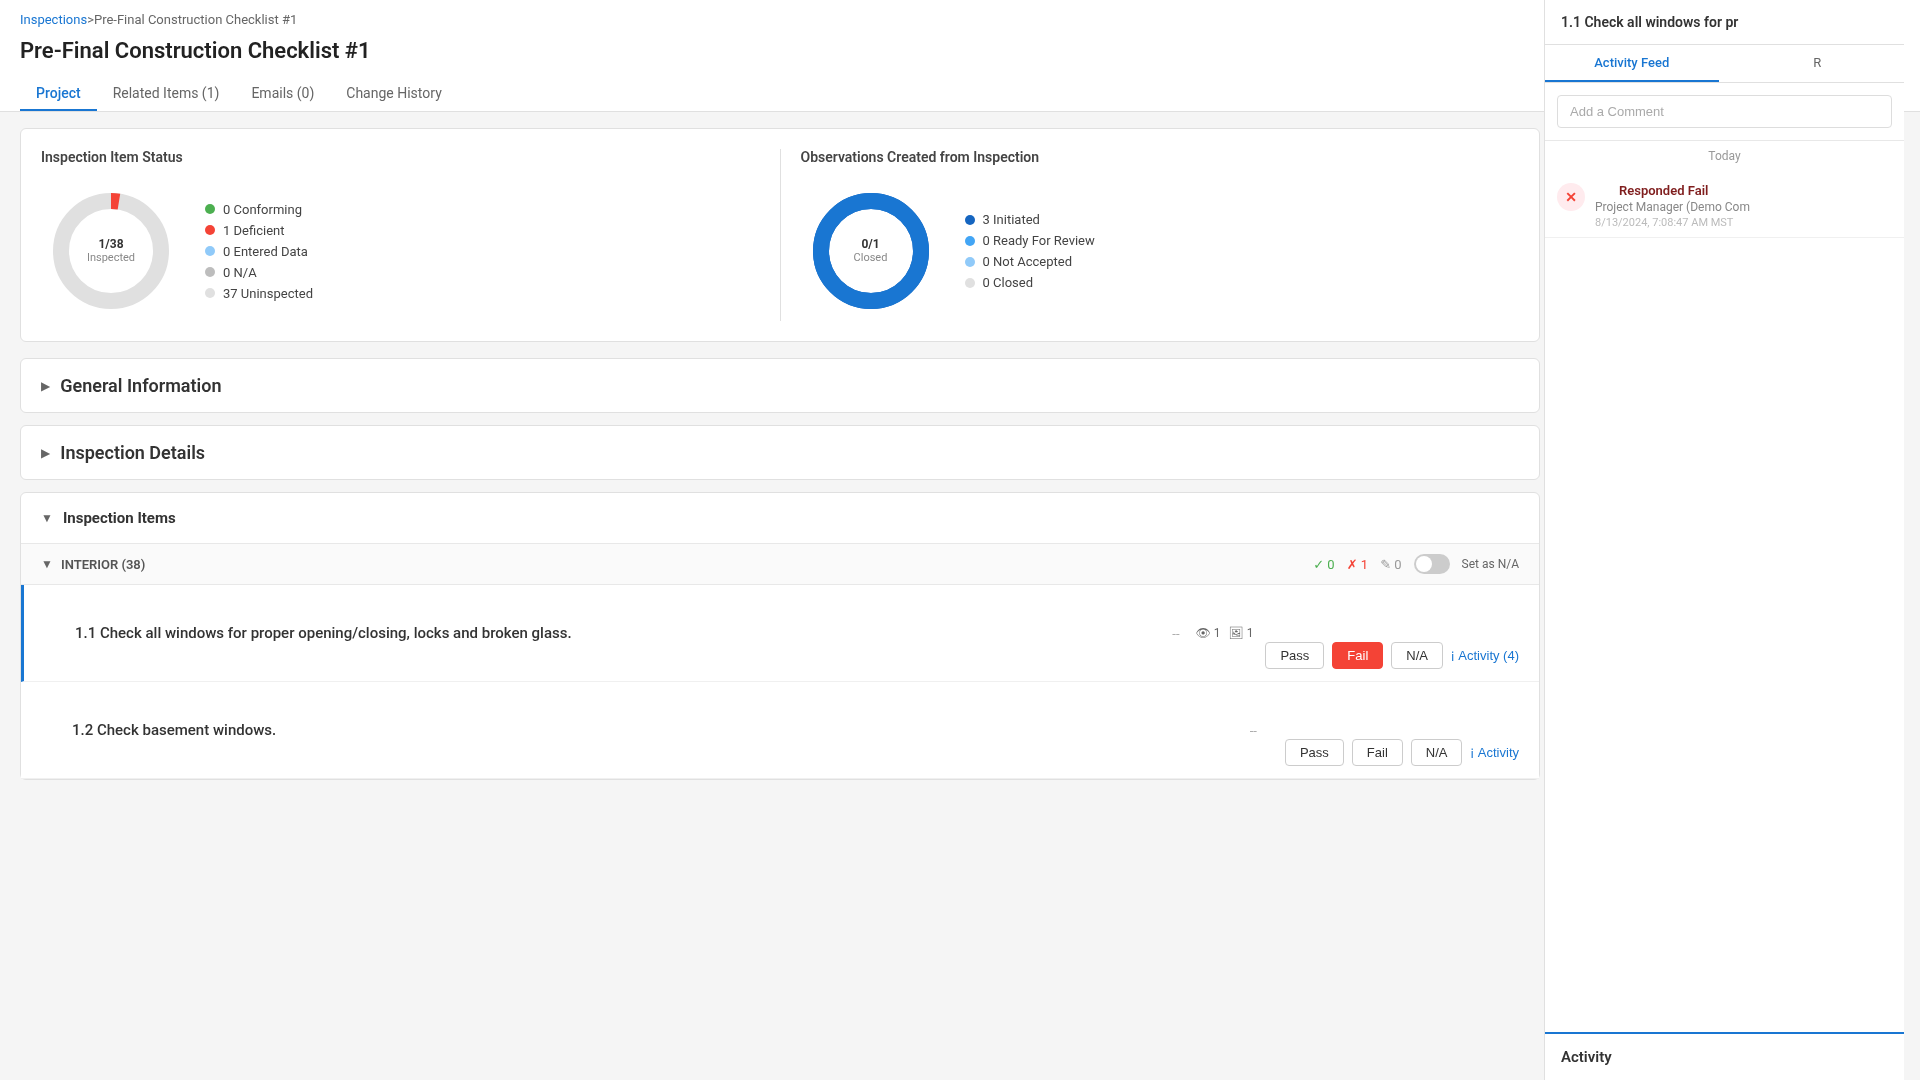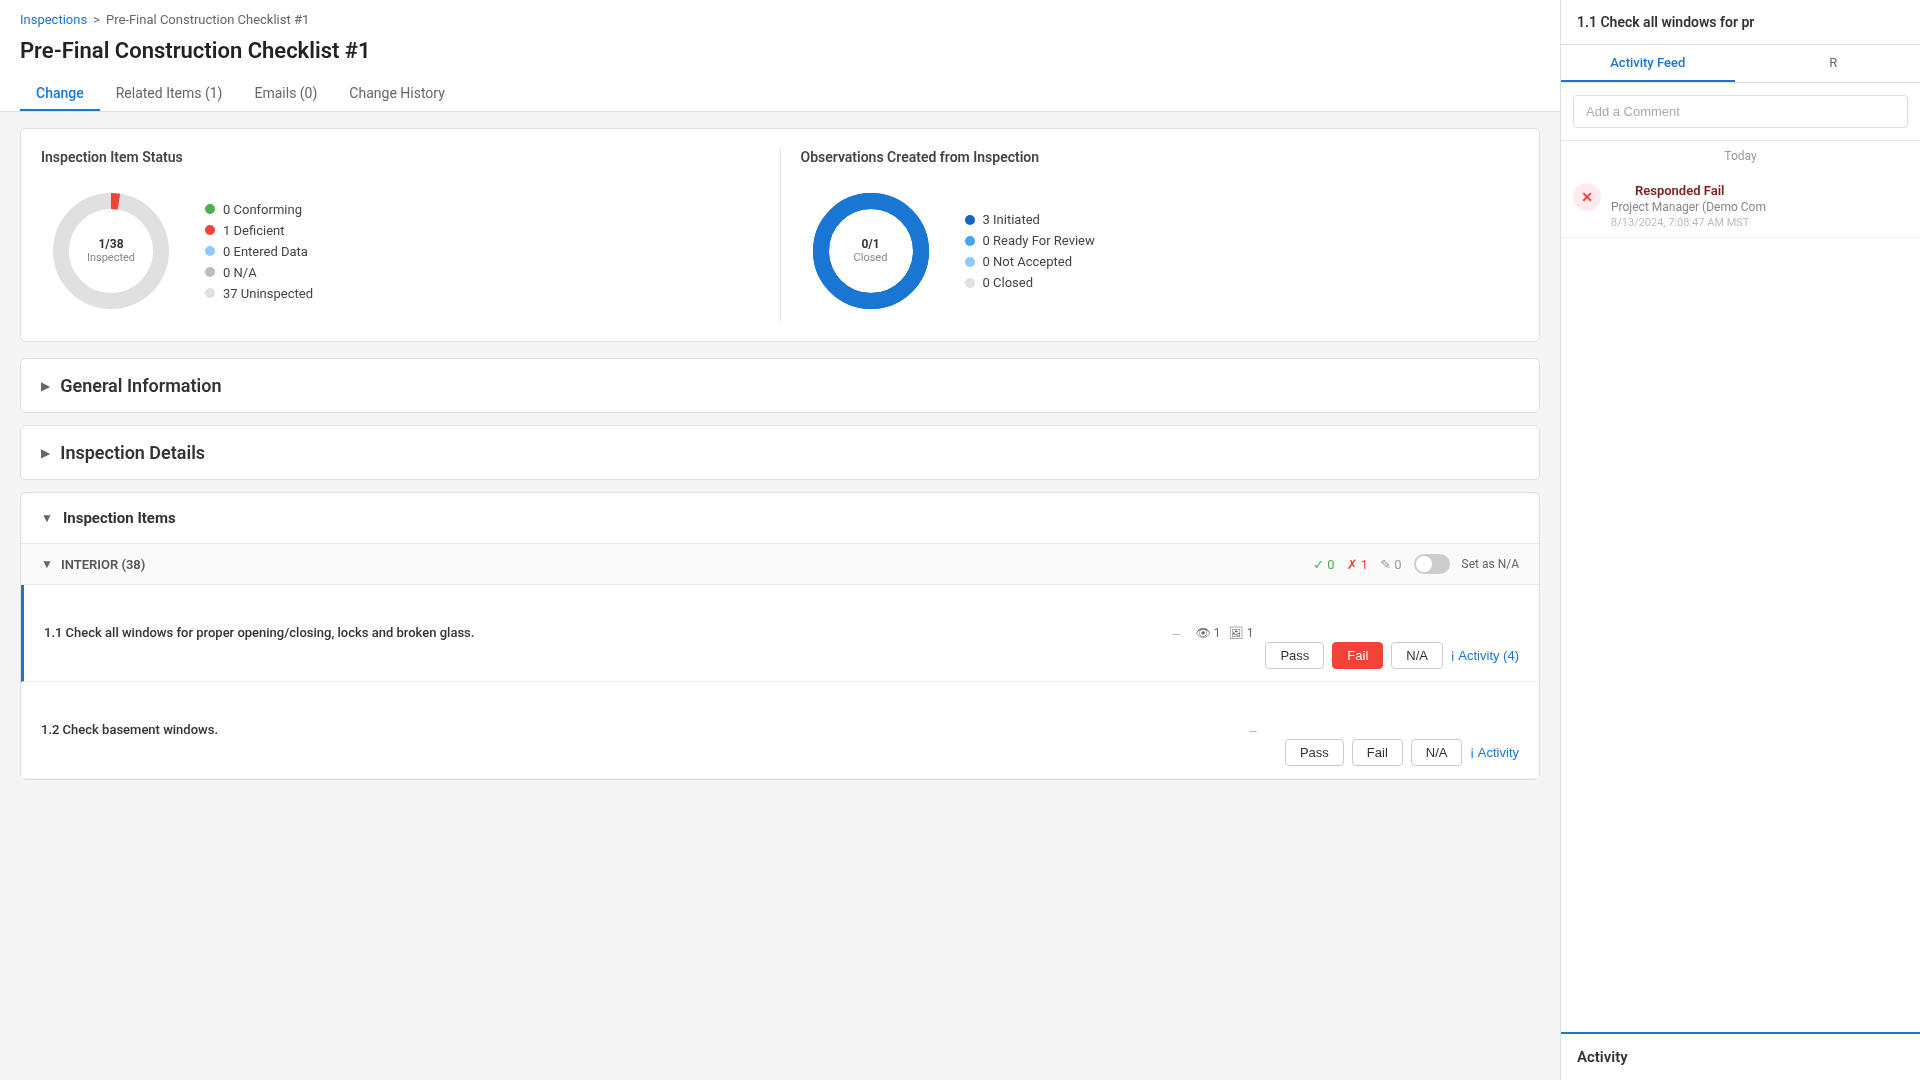--- a/index.html
+++ b/index.html
@@ -1,20 +1,20 @@
 <!DOCTYPE html>
 <html><head>
   <meta charset="utf-8">
   <style>
     * { box-sizing: border-box; margin: 0; padding: 0; }
     body { font-family: -apple-system, BlinkMacSystemFont, 'Segoe UI', Roboto, sans-serif; font-size: 14px; color: #333; background: #f5f5f5; overflow: hidden; }
 
     
     .top-area { background: #fff; padding: 12px 20px 0 20px; border-bottom: 1px solid #e0e0e0; }
-    .breadcrumb { display: flex; align-items: center; gap: 6px; font-size: 13px; color: #666; margin-bottom: 8px; }
+    .breadcrumb { display: flex; align-items: center; gap: 0; font-size: 13px; color: #666; margin-bottom: 8px; }
     .breadcrumb a { color: #1976d2; text-decoration: none; }
     .page-header { display: flex; align-items: center; justify-content: space-between; margin-bottom: 12px; }
     .page-title { font-size: 22px; font-weight: 600; color: #222; }
     .edit-btn { background: #fff; border: 1px solid #ccc; border-radius: 4px; padding: 6px 18px; font-size: 14px; cursor: pointer; color: #333; }
     .tabs { display: flex; gap: 0; }
     .tab { padding: 8px 16px; font-size: 14px; color: #666; cursor: pointer; border-bottom: 2px solid transparent; text-decoration: none; }
     .tab.active { color: #1976d2; border-bottom: 2px solid #1976d2; font-weight: 500; }
 
     
     .status-card { background: #fff; border-radius: 6px; border: 1px solid #e0e0e0; padding: 20px; display: flex; margin-bottom: 16px; }
@@ -54,33 +54,33 @@
     .toggle-label { font-size: 12px; color: #666; }
 
     
     .toggle { position: relative; display: inline-block; width: 36px; height: 20px; }
     .slider { position: absolute; cursor: pointer; top: 0; left: 0; right: 0; bottom: 0; background: #ccc; border-radius: 20px; transition: .3s; }
     .slider:before { position: absolute; content: ""; height: 16px; width: 16px; left: 2px; bottom: 2px; background: white; border-radius: 50%; transition: .3s; }
 
     
     .inspection-row { display: flex; align-items: center; padding: 12px 20px; border-bottom: 1px solid #f0f0f0; background: #fff; }
     .inspection-row.active { border-left: 3px solid #1976d2; }
-    .row-title { flex: 1; font-size: 13px; color: #333; line-height: 1.4; }
+    .row-title { flex: 1; font-size: 15px; color: #333; line-height: 1.4; margin-left: 31px; }
     .row-title-main { font-weight: 500; }
     .row-dash { color: #aaa; font-size: 13px; margin: 0 16px; }
     .row-icons { display: flex; align-items: center; gap: 8px; font-size: 12px; color: #666; margin-right: 12px; }
     .row-actions { display: flex; align-items: center; gap: 8px; margin-top: 45px; }
     .btn-pass { background: #fff; border: 1px solid #ccc; border-radius: 4px; padding: 5px 14px; font-size: 13px; color: #333; cursor: pointer; }
     .btn-fail { background: #f44336; border: 1px solid #f44336; border-radius: 4px; padding: 5px 14px; font-size: 13px; color: #fff; cursor: pointer; }
     .btn-fail-outline { background: #fff; border: 1px solid #ccc; border-radius: 4px; padding: 5px 14px; font-size: 13px; color: #333; cursor: pointer; }
     .btn-na { background: #fff; border: 1px solid #ccc; border-radius: 4px; padding: 5px 14px; font-size: 13px; color: #333; cursor: pointer; }
     .activity-btn { display: flex; align-items: center; gap: 4px; color: #1976d2; font-size: 13px; cursor: pointer; background: none; border: none; }
 
     
-    .right-panel { position: fixed; right: 0; top: 0; width: 360px; height: 100%; background: #fff; border-left: 1px solid #e0e0e0; display: flex; flex-direction: column; }
+    .right-panel { position: fixed; right: 16px; top: 0; width: 360px; height: 100%; background: #fff; border-left: 1px solid #e0e0e0; display: flex; flex-direction: column; }
     .right-panel-header { padding: 14px 16px; border-bottom: 1px solid #e0e0e0; font-size: 14px; font-weight: 600; color: #333; }
     .panel-tabs { display: flex; border-bottom: 1px solid #e0e0e0; gap: 12px; }
     .panel-tab { flex: 1; text-align: center; padding: 10px; font-size: 13px; color: #666; cursor: pointer; border-bottom: 2px solid transparent; }
     .panel-tab.active { color: #1976d2; border-bottom: 2px solid #1976d2; font-weight: 500; }
     .add-comment { padding: 12px; border-bottom: 1px solid #e8e8e8; }
     .add-comment input { width: 100%; padding: 8px 12px; border: 1px solid #ddd; border-radius: 4px; font-size: 13px; color: #333; outline: none; }
     .add-comment input::placeholder { color: #aaa; }
     .feed-date { text-align: center; font-size: 12px; color: #999; padding: 8px; }
     .feed-item { display: flex; align-items: flex-start; gap: 10px; padding: 12px 12px 8px 12px; border-bottom: 1px solid #f0f0f0; }
     .feed-icon { width: 28px; height: 28px; border-radius: 50%; background: #ffebee; display: flex; align-items: center; justify-content: center; flex-shrink: 0; }
@@ -101,21 +101,21 @@
   <div class="breadcrumb">
     <a href="#">Inspections</a>
     <span>&gt;</span>
     <span>Pre-Final Construction Checklist #1</span>
   </div>
   <div class="page-header">
     <h1 class="page-title">Pre-Final Construction Checklist #1</h1>
     <button class="edit-btn">Edit</button>
   </div>
   <div class="tabs">
-    <a class="tab active">Change</a>
+    <a class="tab active">Project</a>
     <a class="tab">Related Items (1)</a>
     <a class="tab">Emails (0)</a>
     <a class="tab">Change History</a>
   </div>
 </div>
 
 <div class="layout">
 
   <div class="content-area">
 

